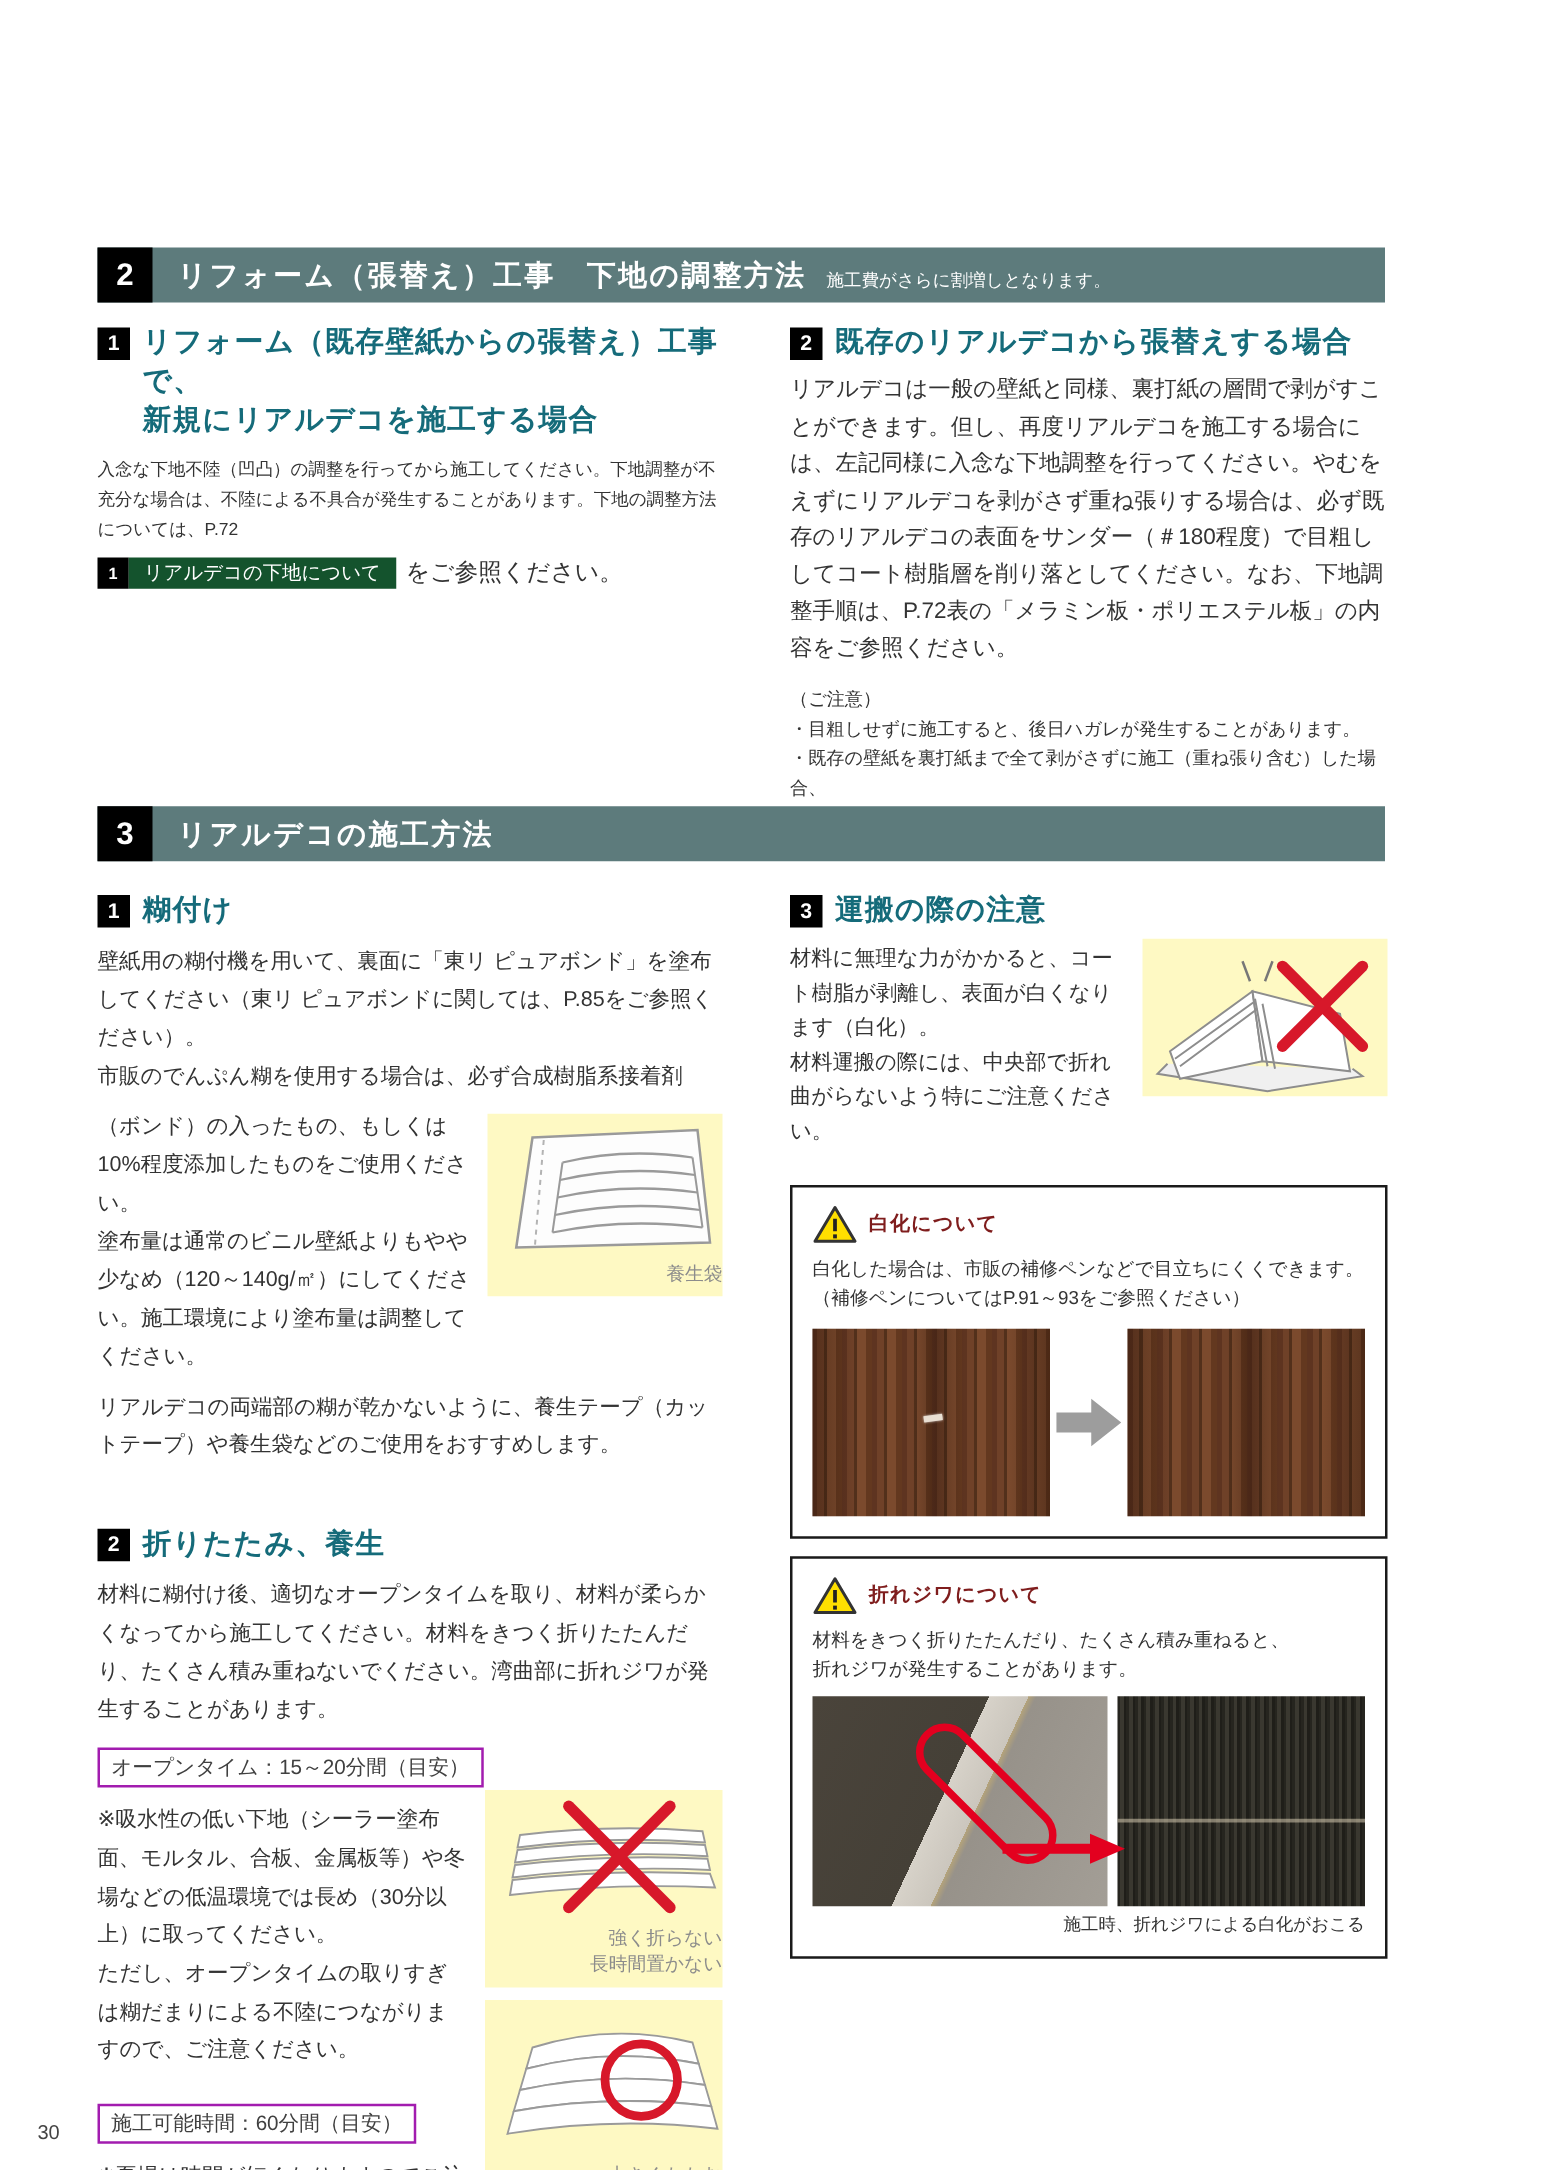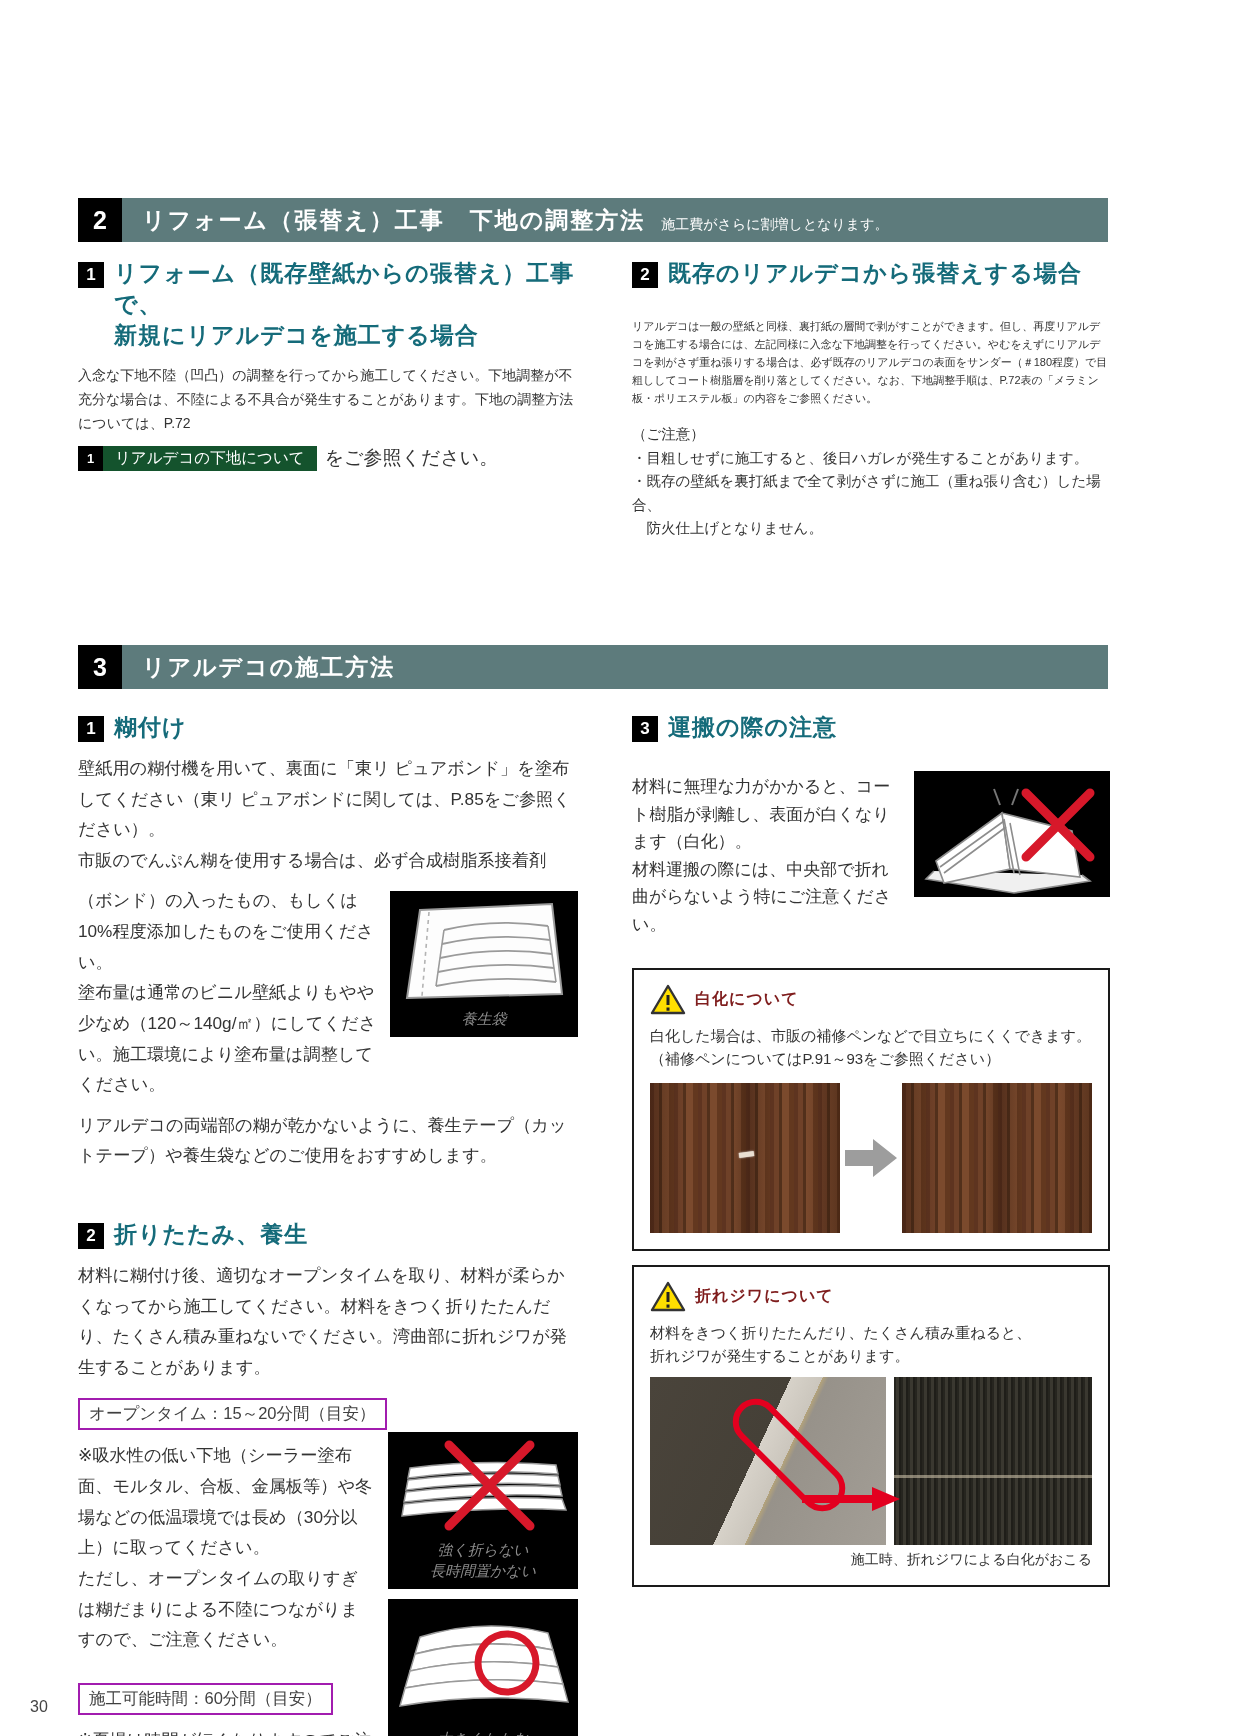--- a/index.html
+++ b/index.html
@@ -22,55 +22,55 @@
   #s3-right{left:632px;top:712px;width:478px;}
 
   
   .sub-h{display:flex;align-items:flex-start;}
   .sub-num{width:26px;height:26px;background:#000;color:#fff;font-size:17px;font-weight:bold;
            display:flex;align-items:center;justify-content:center;margin:4px 10px 0 0;flex:none;}
   .sub-title{font-size:23px;font-weight:bold;color:#156b7a;line-height:1.35;letter-spacing:1px;}
 
   .pre{white-space:pre-line;}
   .body19{font-size:14px;line-height:1.72;margin:12px 0 0;}
-  .body16{font-size:11px;line-height:1.64;margin:28px 0 0;}
+  .body16{font-size:18px;line-height:1.64;margin:8px 0 0;}
   .body17{font-size:17.2px;line-height:1.78;margin:10px 0 0;}
 
   
   .badge-row{display:flex;align-items:center;margin-top:10px;}
   .badge-num{width:25px;height:25px;background:#000;color:#fff;font-size:13px;font-weight:bold;
              display:flex;align-items:center;justify-content:center;flex:none;}
   .badge-label{height:25px;display:flex;align-items:center;background:#14532d;color:#fff;
                font-size:15.5px;padding:0 12px;white-space:nowrap;}
   .badge-suffix{font-size:19px;margin-left:8px;white-space:nowrap;}
 
   .note-block{margin-top:16px;font-size:14.5px;line-height:1.62;}
 
   
   .wrap-row{display:flex;}
   .wrap-text{width:300px;flex:none;}
-  .panel{margin:0;background:#000000;text-align:center;font-style:italic;}
+  .panel{margin:0;background:#fef9c3;text-align:right;}
   .fig-bag{width:188px;height:146px;margin-left:12px;margin-top:16px;padding-top:6px;box-sizing:border-box;}
   .cap{font-size:15px;color:#8c8c8c;line-height:1.35;padding:2px 0 8px;}
 
   .h-gap{margin-top:48px;}
 
   
   .fold-cols{display:flex;margin-top:16px;}
   .fold-left{width:296px;flex:none;}
   .blue-box{display:inline-block;border:2px solid #a21caf;padding:3px 9px;font-size:16.5px;
             color:#404040;white-space:nowrap;}
   .kome{margin-top:10px;}
   .gap-top{margin-top:28px;}
   .fold-figs{margin-left:14px;margin-top:34px;}
   .fold-figs .panel{width:190px;padding-top:6px;box-sizing:border-box;}
   .fold-figs .panel + .panel{margin-top:10px;}
 
   
-  .carry-row{display:flex;margin-top:28px;}
+  .carry-row{display:flex;margin-top:8px;}
   .carry-text{width:272px;font-size:17px;line-height:1.62;flex:none;margin:2px 0 0;}
   .fig-carry{width:196px;height:126px;margin-left:10px;}
 
   
   .warn-box{border:2px solid #1a1a1a;margin-top:30px;padding:14px 16px 16px;}
   .warn-box.second{margin-top:14px;}
   .warn-title{display:flex;align-items:center;font-size:16px;font-weight:bold;color:#7f1d1d;letter-spacing:1px;}
   .warn-icon{margin-right:9px;flex:none;}
   .warn-body{font-size:15px;line-height:1.55;margin:9px 0 0;color:#333;}
   .photo-row{display:flex;align-items:center;justify-content:space-between;margin-top:12px;}

